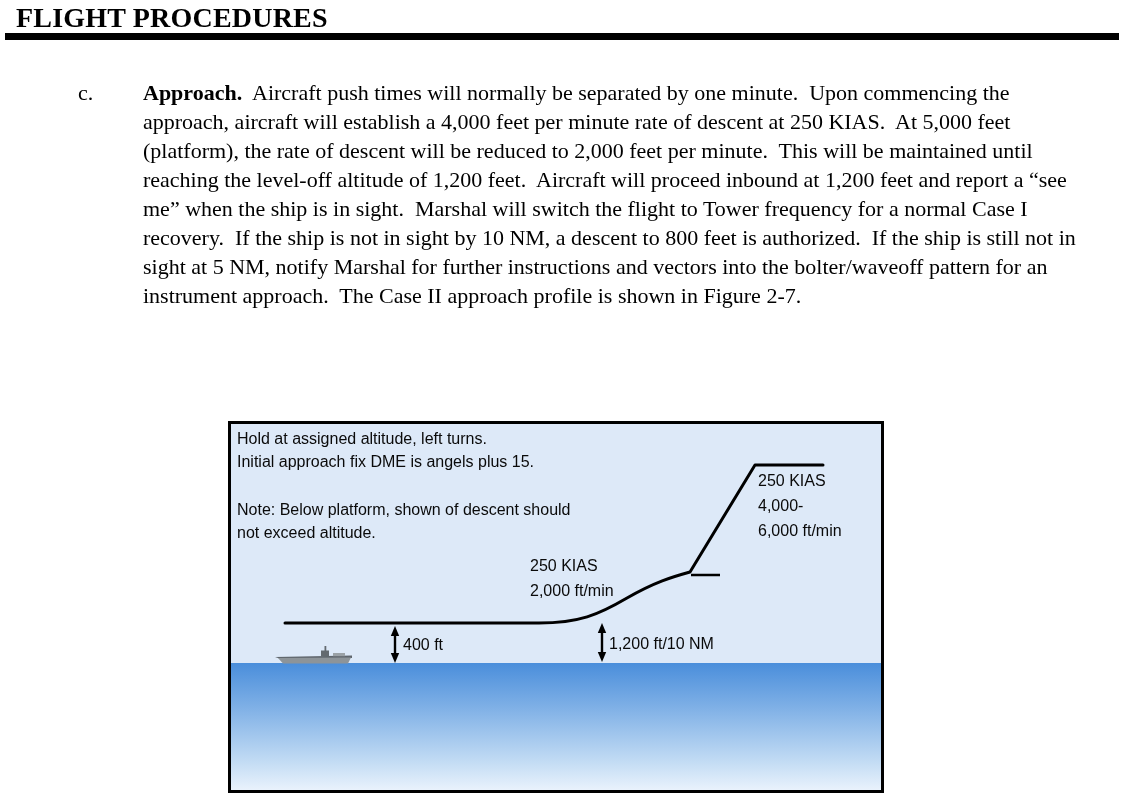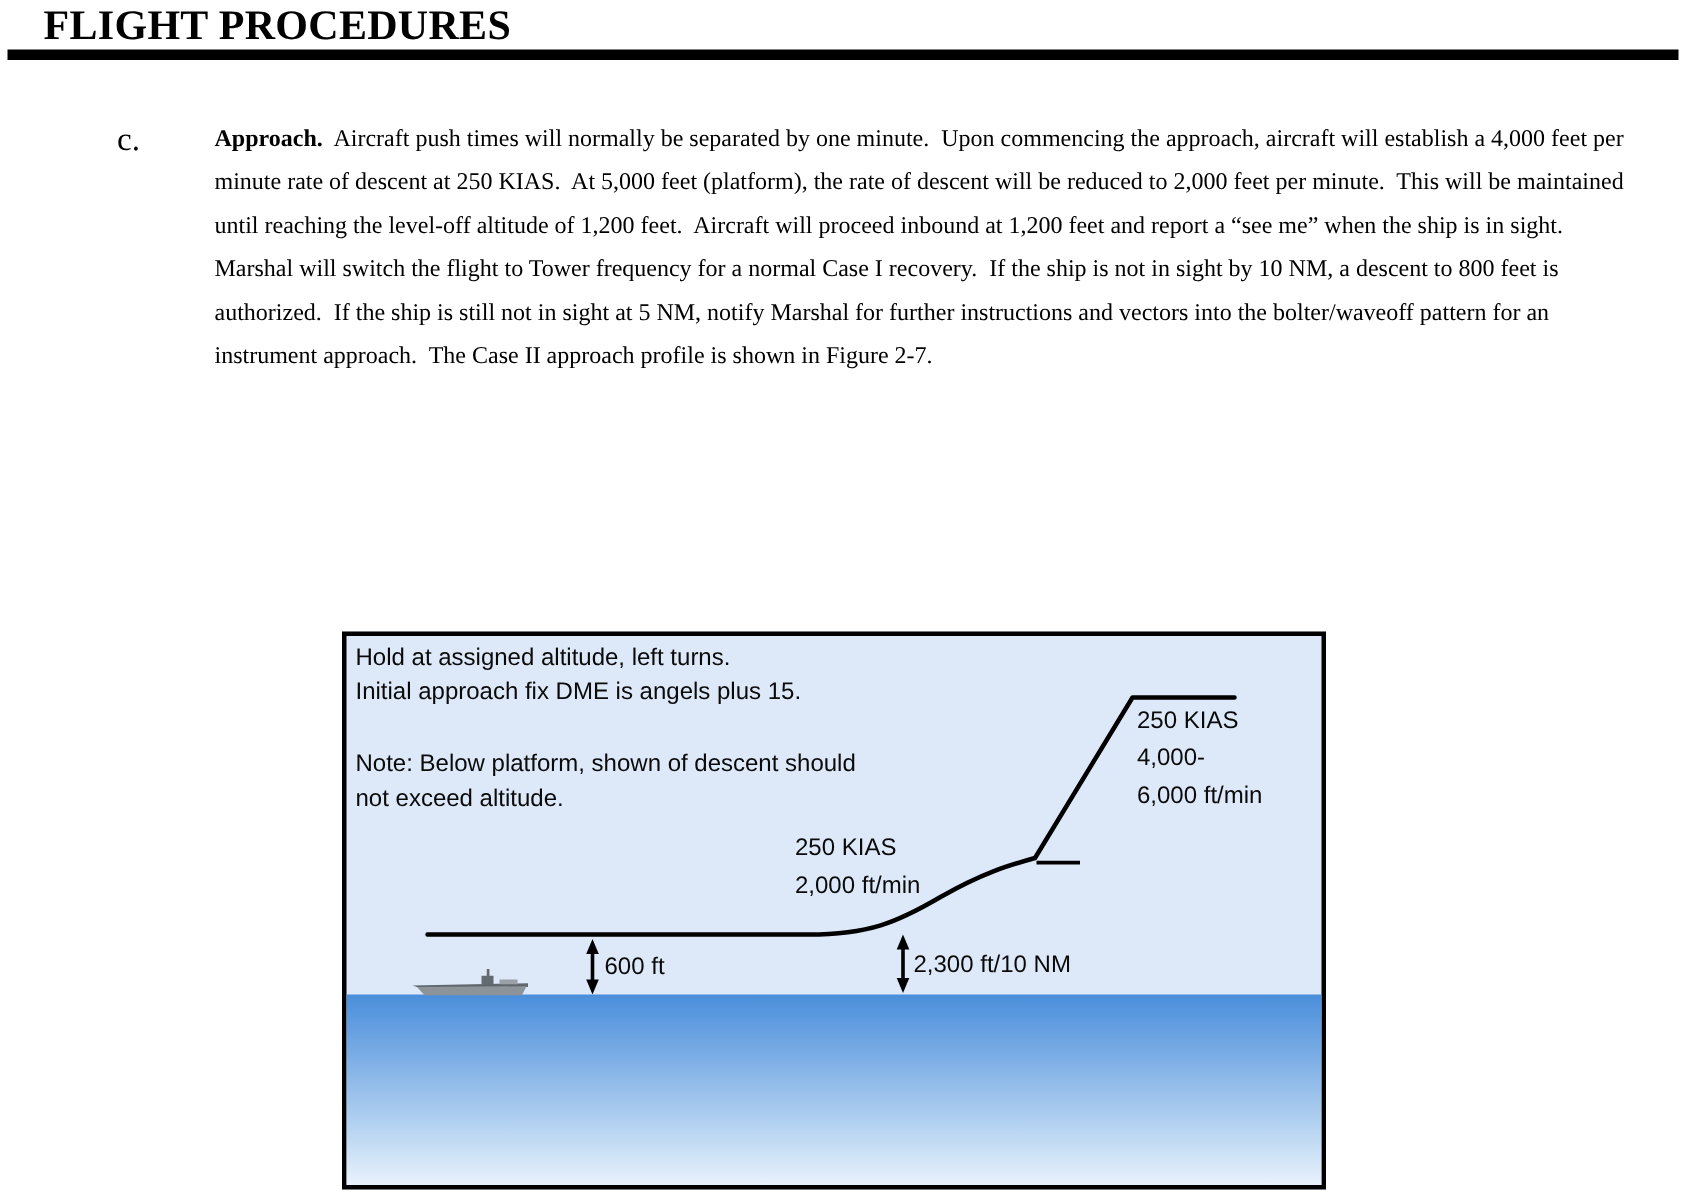--- a/index.html
+++ b/index.html
@@ -2,27 +2,27 @@
 <html><head>
 <meta charset="utf-8">
 <style>
   html,body { margin:0; padding:0; background:#ffffff; }
   .page {
     position:relative; width:1125px; height:801px; overflow:hidden;
     background:#ffffff; font-family:"Liberation Serif", serif; color:#000;
   }
   .heading {
     position:absolute; left:16px; top:2px;
-    font-size:28px; font-weight:bold; letter-spacing:0.2px; white-space:nowrap;margin-left:13px;
+    font-size:28px; font-weight:bold; letter-spacing:0.2px; white-space:nowrap;
   }
   .rule { position:absolute; left:5px; top:33px; width:1114px; height:7px; background:#000; }
   .item-label { position:absolute; left:78px; top:78px; font-size:22px; line-height:29px; }
   .para {
     position:absolute; left:143px; top:78px; width:940px;
-    font-size:16px; line-height:29px; white-space:pre-wrap;
+    font-size:22px; line-height:29px; white-space:pre-wrap;
   }
   .para .lead { font-weight:bold; }
 
   .figure {
     position:absolute; left:228px; top:421px; width:656px; height:372px;
     border:3px solid #000; box-sizing:border-box; background:#dde9f8;
   }
   .fig-inner {
     position:relative; width:650px; height:390px; overflow:hidden;
     font-family:"Liberation Sans", sans-serif; font-size:16px; color:#0a0a0a;
@@ -89,19 +89,19 @@
       <div class="fig-text fig-hold">Hold at assigned altitude, left turns.
 Initial approach fix DME is angels plus 15.</div>
       <div class="fig-text fig-note">Note:  Below platform, shown of descent should
 not exceed altitude.</div>
 
       <div class="fig-label lbl-high">250 KIAS
 4,000-
 6,000 ft/min</div>
       <div class="fig-label lbl-low">250 KIAS
 2,000 ft/min</div>
-      <div class="fig-label lbl-800">600 ft</div>
-      <div class="fig-label lbl-1200">2,300 ft/10 NM</div>
+      <div class="fig-label lbl-800">400 ft</div>
+      <div class="fig-label lbl-1200">1,200 ft/10 NM</div>
 
     </div>
   </div>
 
 </div>
 
 </body></html>

